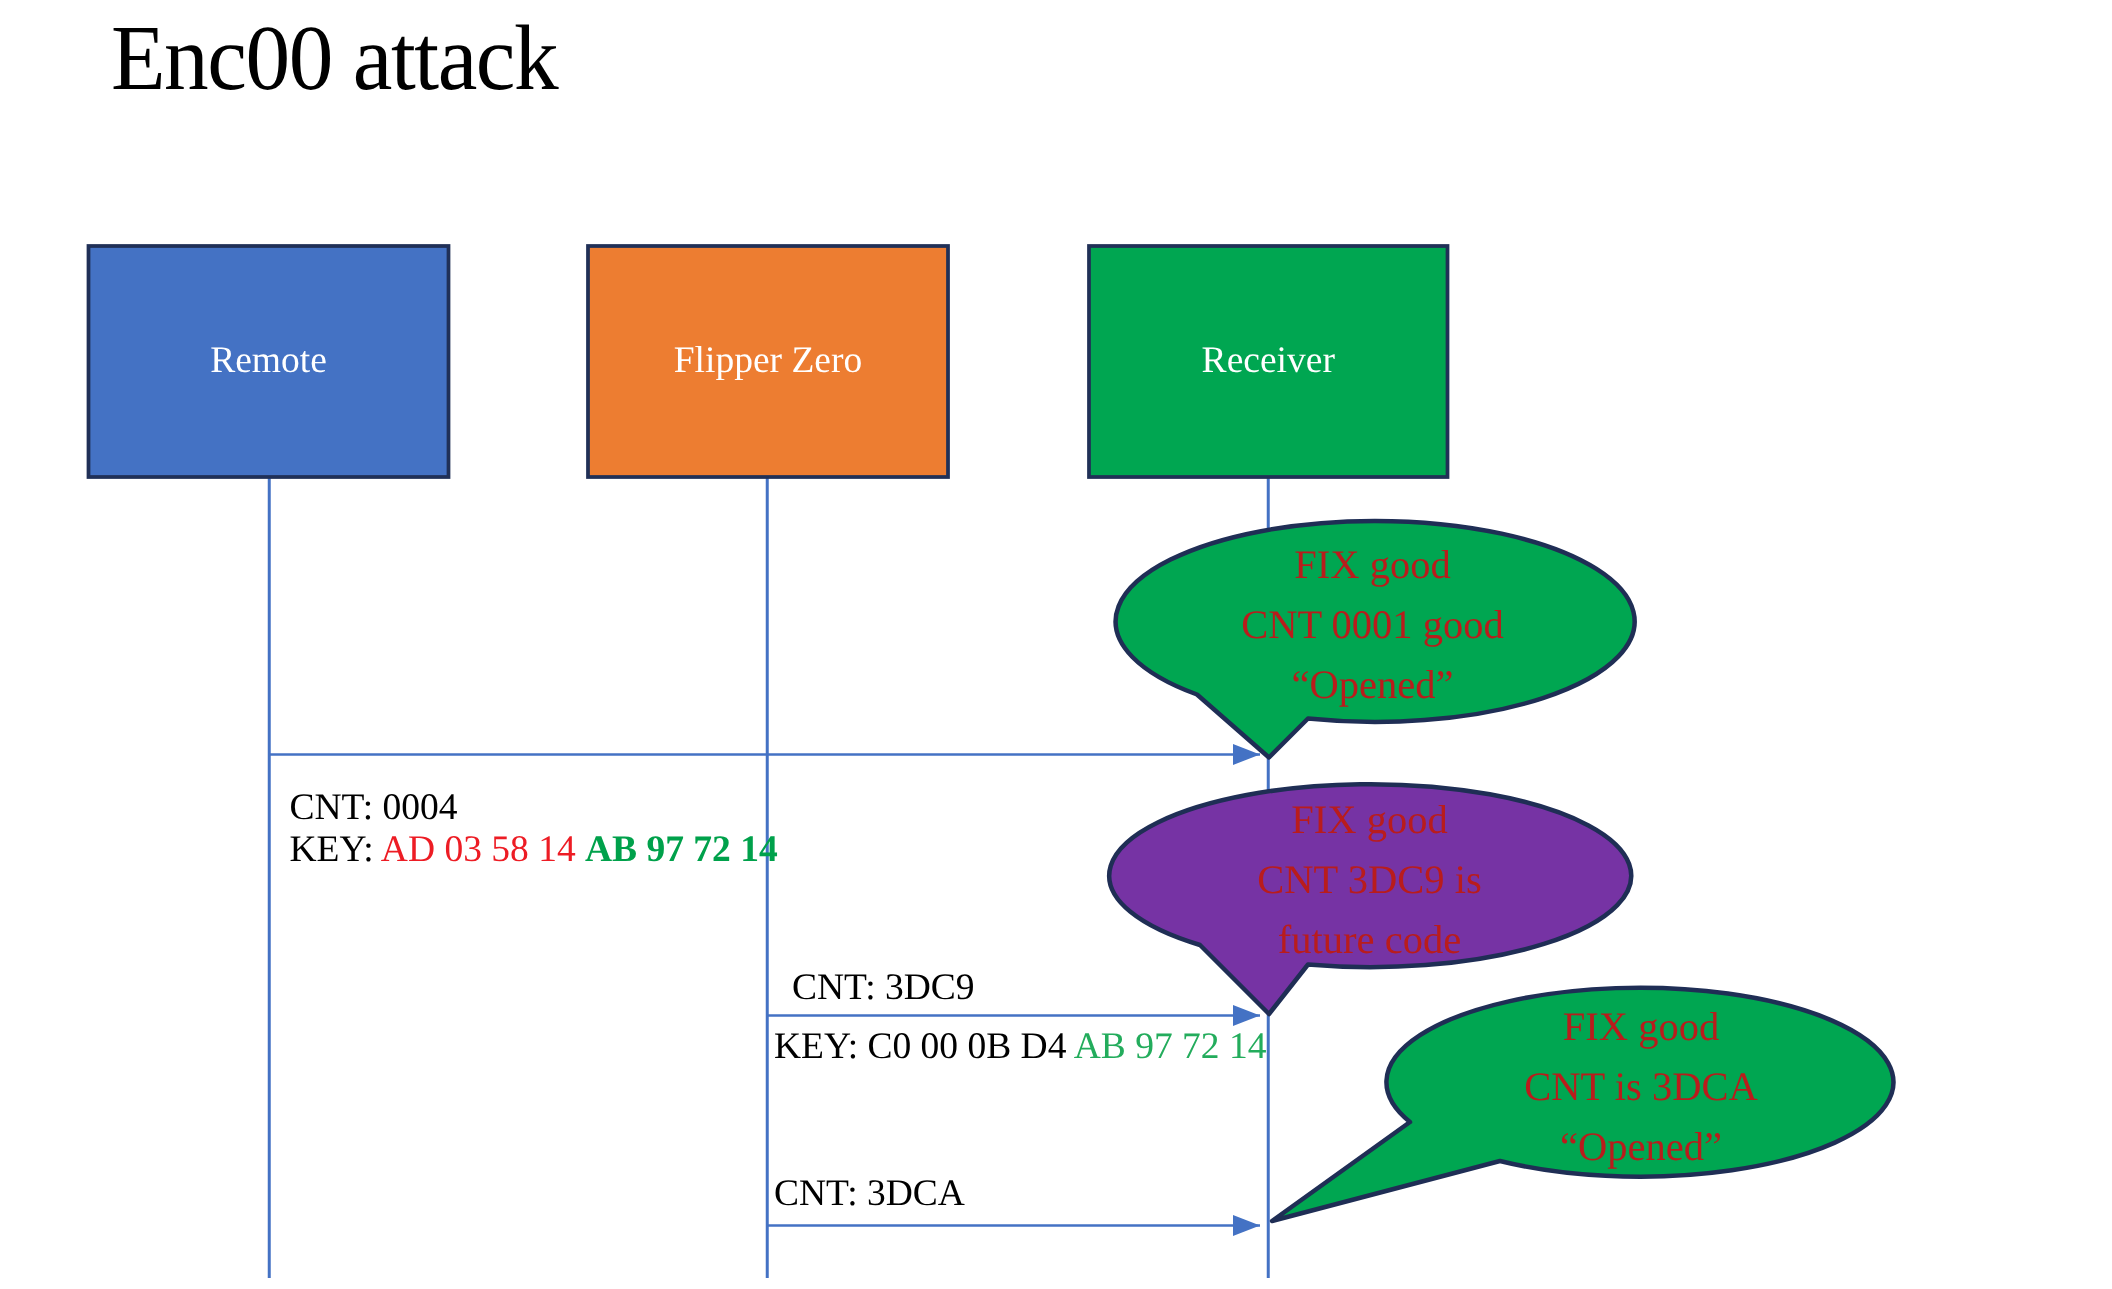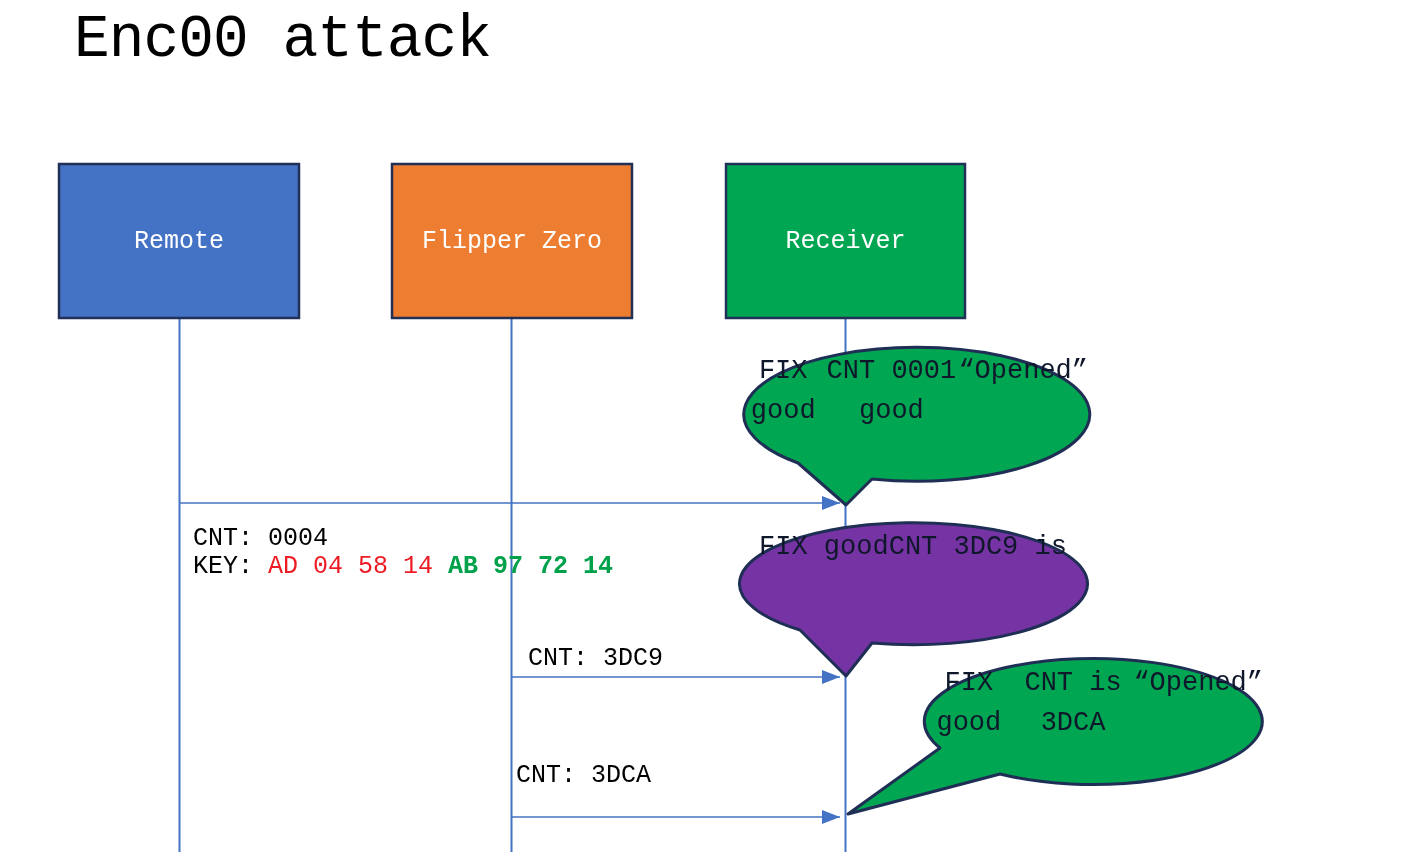--- a/index.html
+++ b/index.html
@@ -1,18 +1,18 @@
 <!DOCTYPE html>
 <html><head>
 <meta charset="utf-8">
 <style>
   html,body{margin:0;padding:0;background:#ffffff;}
   #canvas{
     position:relative;width:1408px;height:859px;background:#ffffff;
-    font-family:Liberation Mono, monospace;overflow:hidden;
+    font-family:Liberation Serif, serif;overflow:hidden;
   }
   #diagram-svg{position:absolute;left:0;top:0;width:1408px;height:859px;}
   .slide-title{
     position:absolute;left:74px;top:4px;font-size:62px;font-weight:300;
     color:#000000;letter-spacing:-1px;transform:scaleX(.96);transform-origin:left top;
     white-space:nowrap;
   }
   .actor-label{
     position:absolute;display:flex;align-items:center;justify-content:center;
     color:#ffffff;font-size:25px;font-weight:400;
@@ -20,22 +20,22 @@
   .actor-label.remote {left:59px; top:164px;width:240px;height:154px;}
   .actor-label.flipper{left:392px;top:164px;width:240px;height:154px;}
   .actor-label.receiver{left:726px;top:164px;width:239px;height:154px;}
   .msg-line{
     position:absolute;font-size:25px;line-height:32px;color:#000000;white-space:nowrap;
   }
   .seg-red{color:#ED1C24;}
   .seg-green-bold{color:#00A14B;font-weight:700;}
   .seg-green{color:#23AC5C;}
   .callout-text{
-    position:absolute;display:flex;align-items:flex-start;justify-content:center;
-    color:#0f172a;font-size:27px;line-height:40px;text-align:center;
+    position:absolute;display:flex;flex-direction:column;align-items:center;justify-content:center;
+    color:#b91c1c;font-size:27px;line-height:40px;text-align:center;
   }
   .callout-text.c0{left:742px;top:351px;width:346px;height:130px;}
   .callout-text.c1{left:739px;top:527px;width:348px;height:118px;}
   .callout-text.c2{left:925px;top:663px;width:338px;height:122px;}
 </style>
 </head>
 <body>
 
 <div id="canvas">
 
@@ -63,34 +63,36 @@
     <path d="M848,814 L940,748 A169,63 0 1 1 1000,774 Z" stroke="#1F2E55" stroke-width="3" stroke-linejoin="round" fill="#00A651"></path>
   </svg>
 
   <div class="slide-title">Enc00 attack</div>
 
   <div class="actor-label remote">Remote</div>
   <div class="actor-label flipper">Flipper Zero</div>
   <div class="actor-label receiver">Receiver</div>
 
   <div class="msg-line" style="left:193px;top:512px;margin-top:11px;">CNT: 0004</div>
-  <div class="msg-line" style="left:193px;top:551px;"><span>KEY: </span><span class="seg-red">AD 04 58 14 </span><span class="seg-green-bold">AB 97 72 14</span></div>
+  <div class="msg-line" style="left:193px;top:551px;"><span>KEY: </span><span class="seg-red">AD 03 58 14 </span><span class="seg-green-bold">AB 97 72 14</span></div>
 
   <div class="msg-line" style="left:528px;top:643px;">CNT: 3DC9</div>
+  <div class="msg-line" style="left:516px;top:682px;"><span>KEY: C0 00 0B D4 </span><span class="seg-green">AB 97 72 14</span></div>
 
-  <div class="msg-line" style="left:516px;top:760px;text-align:right;">CNT: 3DCA</div>
+  <div class="msg-line" style="left:516px;top:780px;text-align:right;">CNT: 3DCA</div>
 
   <div class="callout-text c0">
     <div>FIX good</div>
     <div>CNT 0001 good</div>
     <div>“Opened”</div>
   </div>
   <div class="callout-text c1">
     <div>FIX good</div>
     <div>CNT 3DC9 is</div>
+    <div>future code</div>
   </div>
   <div class="callout-text c2">
     <div>FIX good</div>
     <div>CNT is 3DCA</div>
     <div>“Opened”</div>
   </div>
 
 </div>
 
 </body></html>

